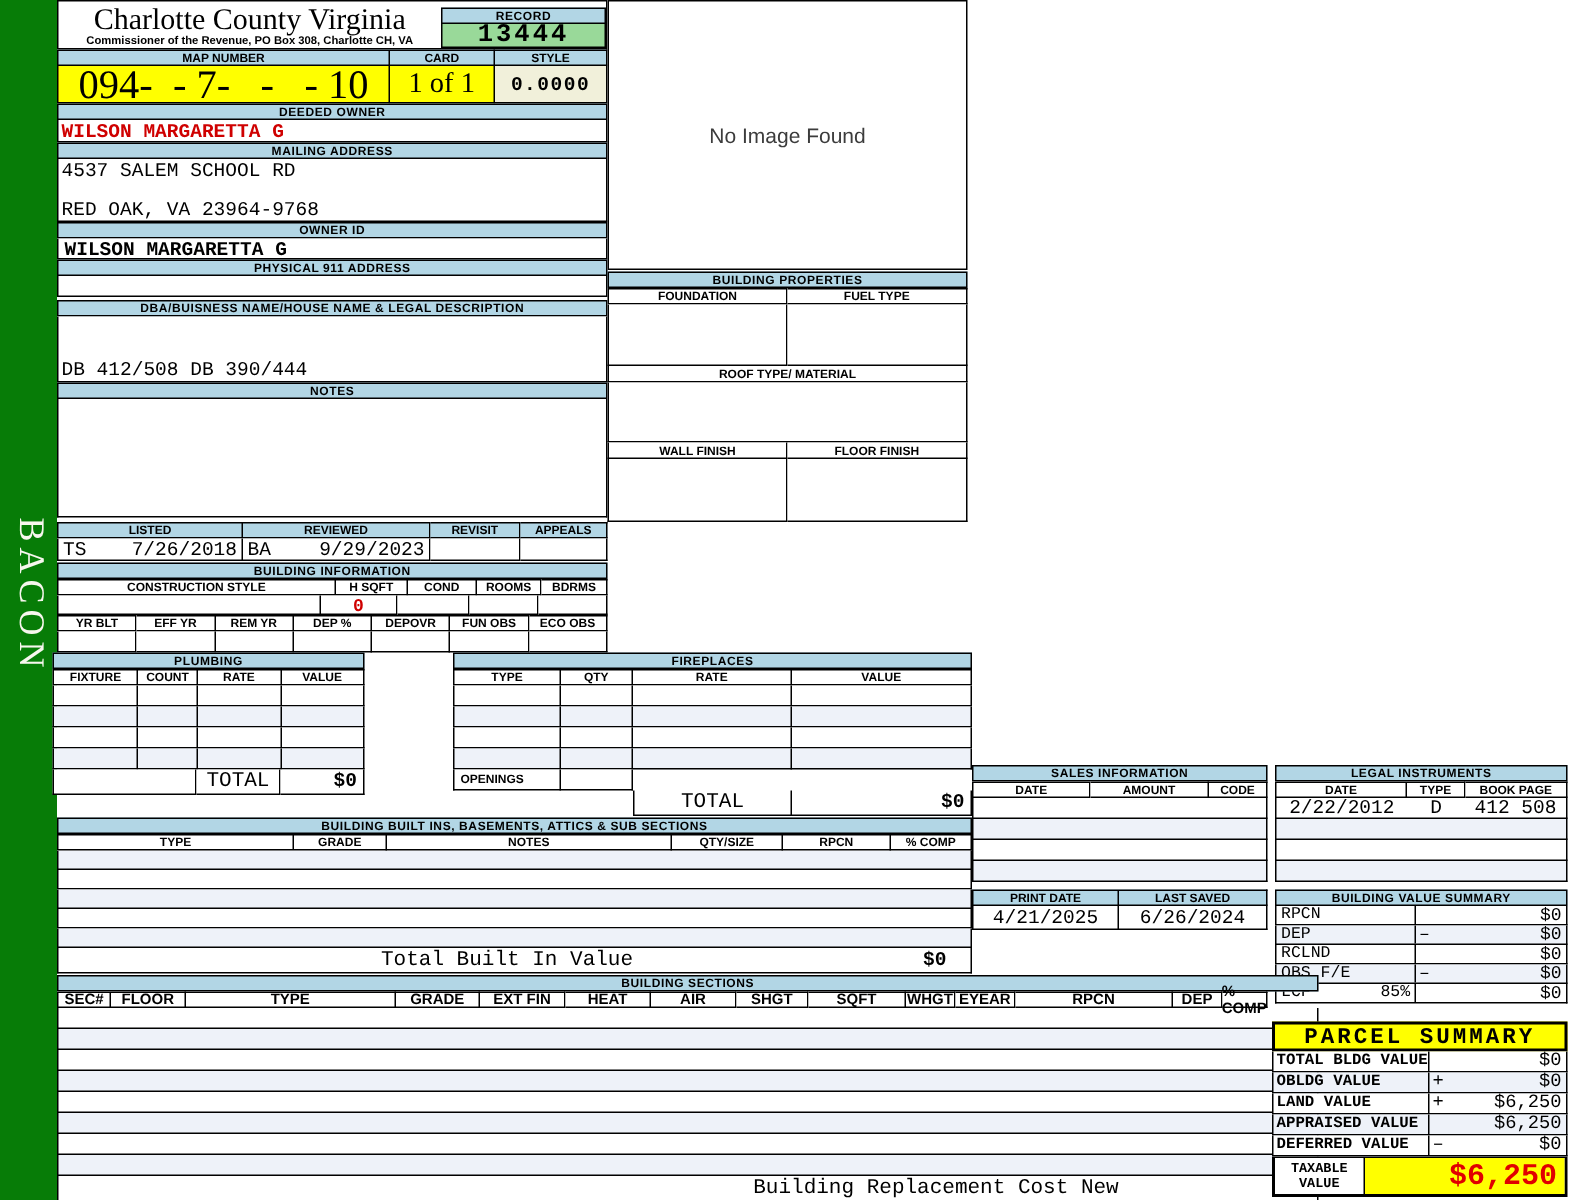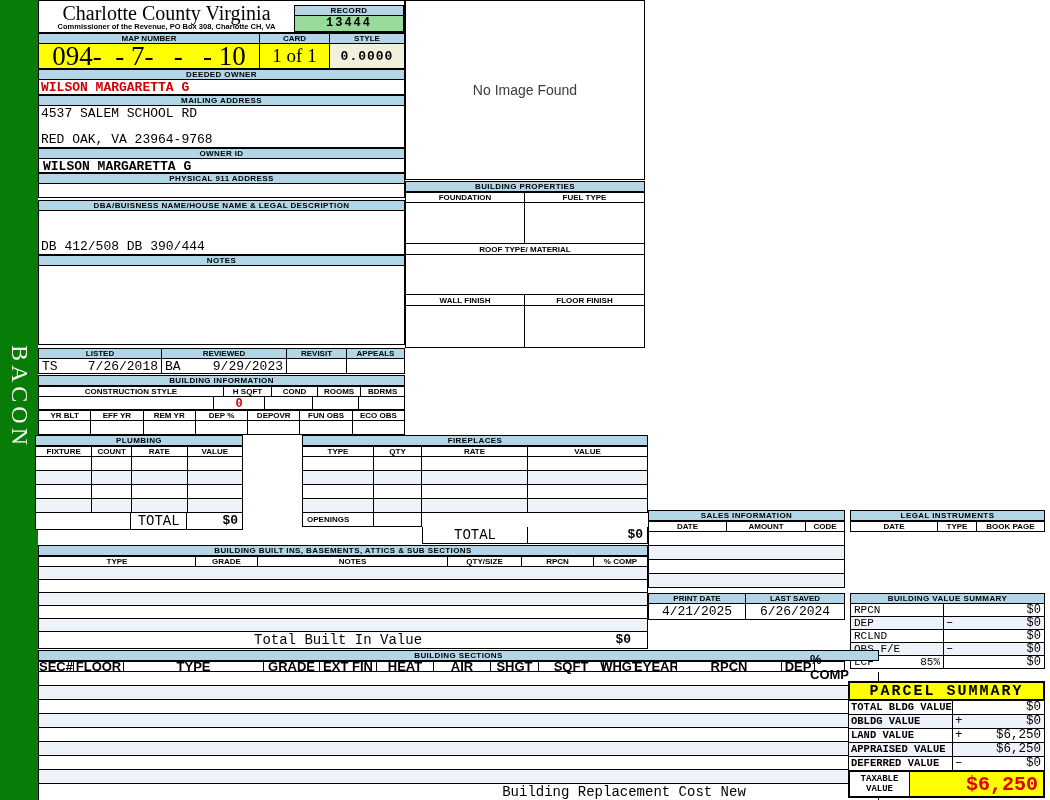--- a/index.html
+++ b/index.html
@@ -31,21 +31,21 @@
   .stripe.alt{background:var(--alt)}
   
   #sidebar{left:0;top:0;width:38px;height:800px;background:var(--green)}
   #bacon{left:6px;top:345px;writing-mode:vertical-rl;color:#f7f7ee;font-size:24px;letter-spacing:4px}
   
   #titleblock{left:38px;top:0;width:367px;height:33px;border:1px solid #000;background:#fff}
   #county{left:0;top:1px;width:255px;text-align:center;font-size:20px}
   #commish{left:0;top:21px;width:255px;text-align:center;font-size:7.5px;font-weight:bold}
   #recordbox{left:255px;top:4px;width:110px}
   #recordval{height:16px;background:var(--recgreen);border:1px solid #000;border-top:none;text-align:center;
-             font-weight:bold;font-size:12px;letter-spacing:2px;line-height:15px}
+             font-weight:bold;font-size:17px;letter-spacing:2px;line-height:15px}
   
   #maprow{left:38px;top:33px;width:367px}
   #maprow .cols>div{background:var(--blue)}
   #maprow .cols>div:nth-child(1){width:222px}
   #maprow .cols>div:nth-child(2){width:70px}
   #maprow .cols>div:nth-child(3){width:75px}
   #maprow .vrow>div{height:25px;display:flex;align-items:center;justify-content:center}
   #mapval{width:222px;background:var(--yellow);font-size:27px}
   #cardval{width:70px;background:var(--yellow);font-size:19px}
   #acresval{width:75px;background:var(--cream);font-weight:bold;font-size:13px;letter-spacing:1px}
@@ -156,21 +156,21 @@
   
   #valsum{left:850px;top:593px;width:195px}
   .sumrow{display:flex;height:13px;border:solid #000;border-width:0 1px 1px 1px;background:#fff}
   .sumrow.alt{background:var(--alt)}
   .sumrow .sl{width:93px;font-size:11px;line-height:12px;padding:0 3px;display:flex;justify-content:space-between}
   .sumrow .sv{width:102px;border-left:1px solid #000;display:flex;font-size:12px;line-height:12px}
   .sumrow .op{width:12px;padding-left:2px}
   .sumrow .amt{flex:1;text-align:right;padding-right:3px}
   
   #secs{left:38px;top:650px;width:841px}
-  #secs .cols>div{font-size:13px}
+  #secs .cols>div{font-size:10px}
   #secs .cols>div:nth-child(1){width:36px}
   #secs .cols>div:nth-child(2){width:50px}
   #secs .cols>div:nth-child(3){width:140px}
   #secs .cols>div:nth-child(4){width:56px}
   #secs .cols>div:nth-child(5){width:57px}
   #secs .cols>div:nth-child(6){width:57px}
   #secs .cols>div:nth-child(7){width:57px}
   #secs .cols>div:nth-child(8){width:48px}
   #secs .cols>div:nth-child(9){width:65px}
   #secs .cols>div:nth-child(10){width:33px}
@@ -444,20 +444,30 @@
   </div>
 </div>
 
 <div id="legal" class="abs">
   <div class="bar">LEGAL INSTRUMENTS</div>
   <div class="cols">
     <div>DATE</div>
     <div>TYPE</div>
     <div>BOOK PAGE</div>
   </div>
+  <div class="stripes">
+    <div class="stripe lrow mono">
+      <div>2/22/2012</div>
+      <div>D</div>
+      <div>412 508</div>
+    </div>
+    <div class="stripe alt"></div>
+    <div class="stripe"></div>
+    <div class="stripe alt"></div>
+  </div>
 </div>
 
 <div id="printinfo" class="abs">
   <div class="cols">
     <div>PRINT DATE</div>
     <div>LAST SAVED</div>
   </div>
   <div class="vrow mono">
     <div>4/21/2025</div>
     <div>6/26/2024</div>

